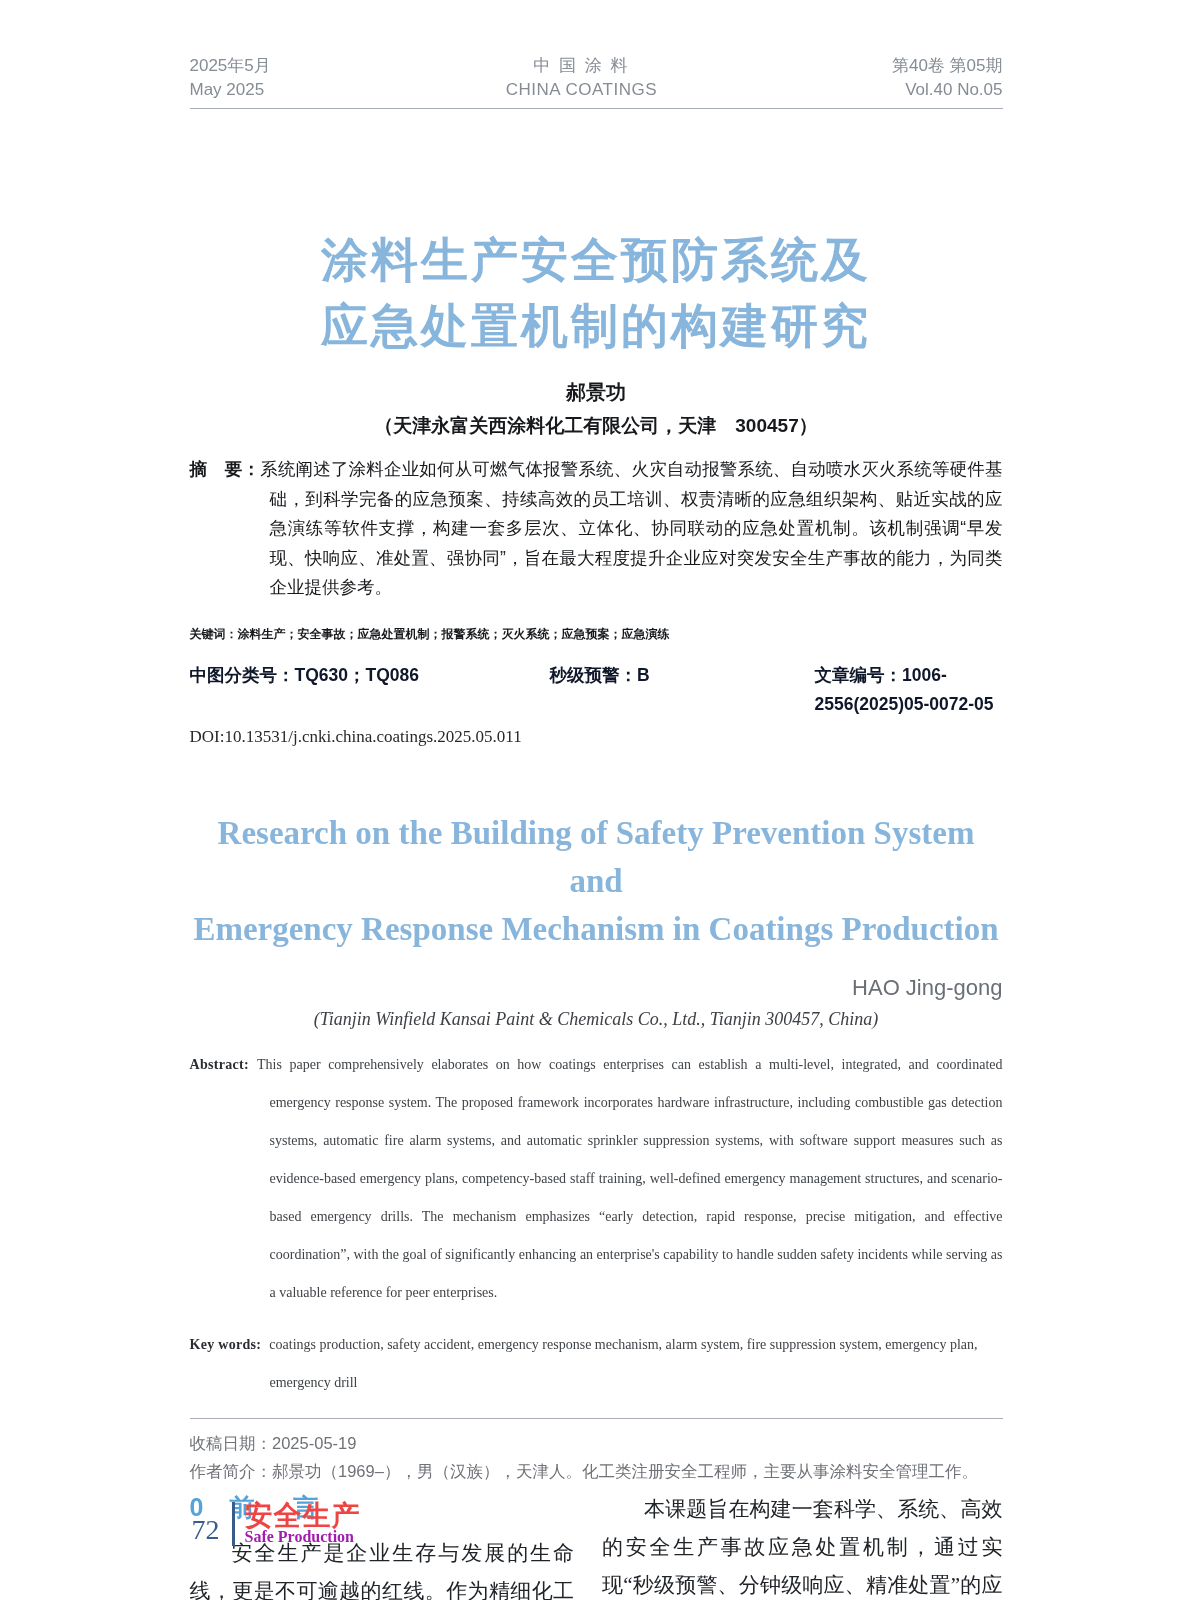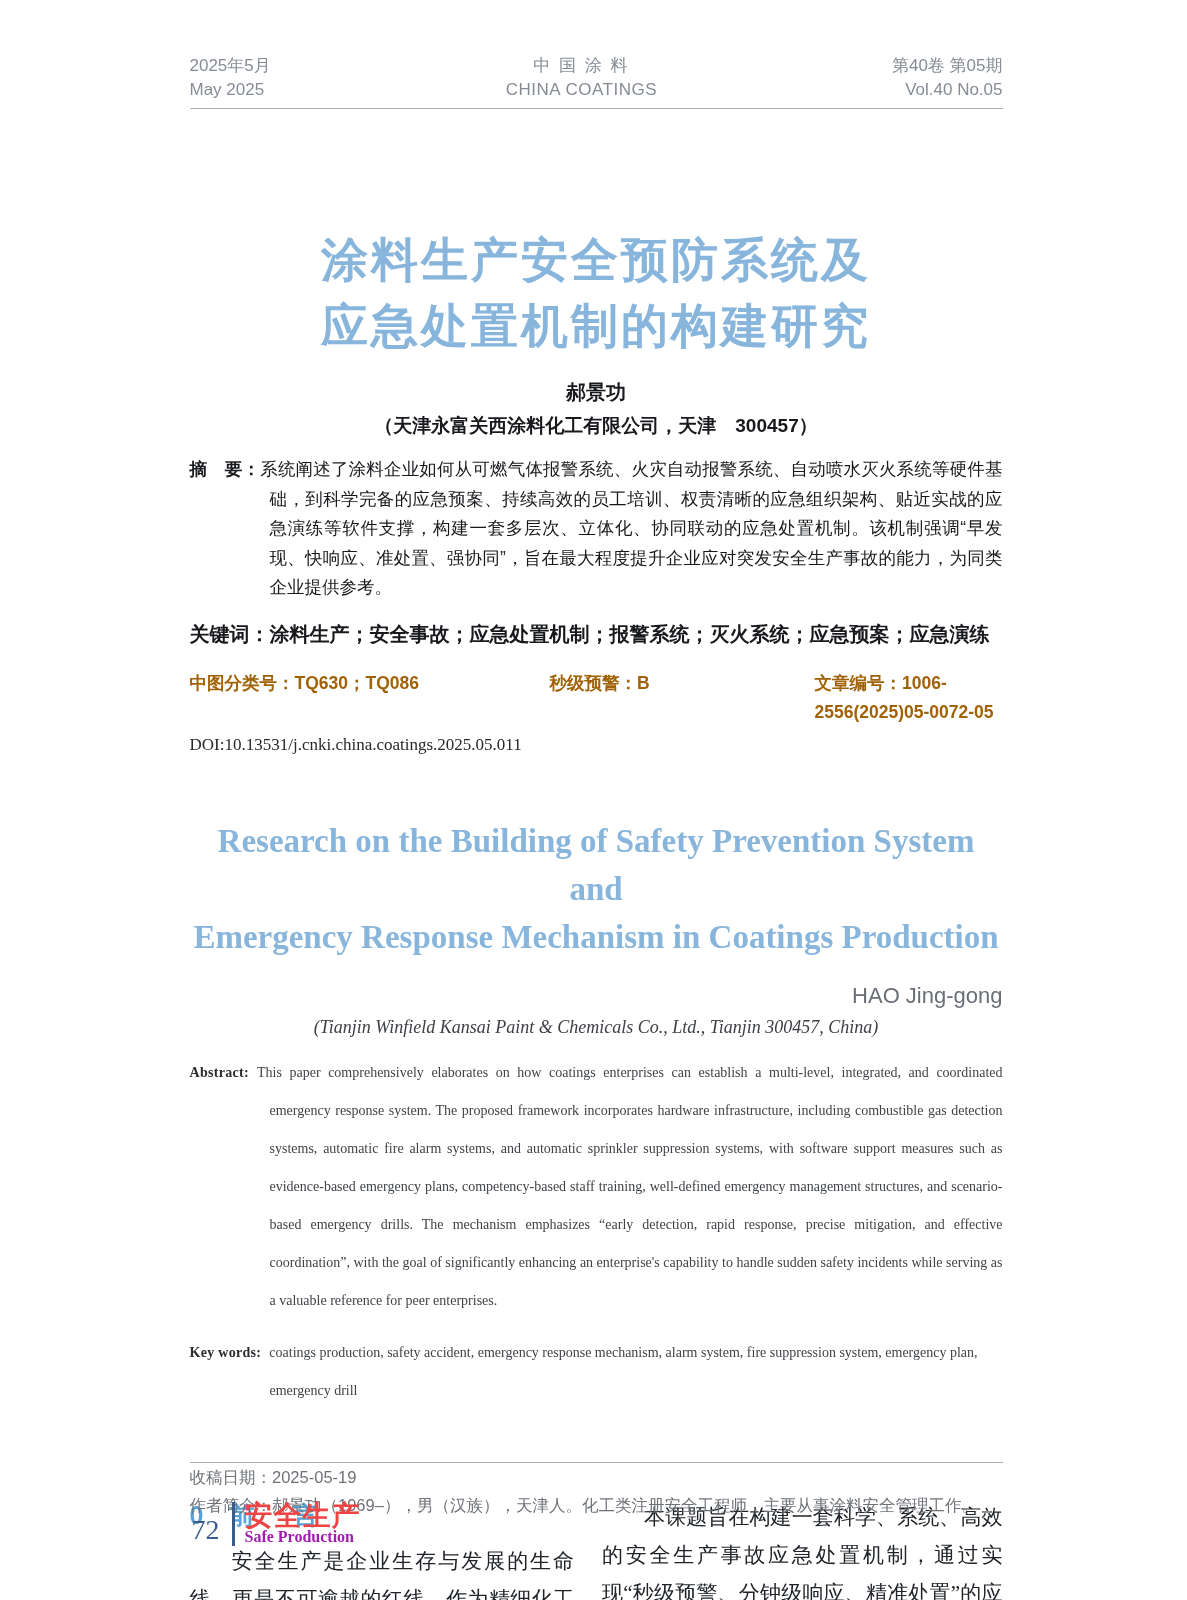--- a/index.html
+++ b/index.html
@@ -45,28 +45,28 @@
   .cn-abstract{
     margin-top:16px;
     font-size:17.5px;line-height:29.5px;
     text-align:justify;
     padding-left:80px;text-indent:-80px;
     color:#17191c;
   }
   .cn-abstract .lbl{font-weight:700;margin-top:29px;}
   .cn-keywords{
     margin-top:8px;
-    font-size:20px;line-height:29px;
+    font-size:12px;line-height:29px;
     color:#17191c;font-weight:700;
   }
   .meta-row{
     margin-top:12px;
     display:flex;
     font-size:17.5px;line-height:29px;
-    font-weight:700;color:#a16207;
+    font-weight:700;color:#0f172a;
   }
   .meta-row .m1{width:360px;}
   .meta-row .m2{width:265px;}
   .meta-row .m3{flex:1;}
   .doi-line{
     margin-top:8px;
     font-family:"Liberation Serif","DejaVu Serif",serif;
     font-size:17px;color:#26292c;
   }
 
@@ -120,23 +120,23 @@
   .sec-heading .num{margin-right:26px;letter-spacing:0;}
   .sec-heading .ttl{letter-spacing:16px;}
   .col p{margin:0;text-align:justify;}
   .p-indent{text-indent:2em;}
   .p-noindent{text-indent:0;}
 
   
   .footnote{
     position:absolute;left:135px;right:130px;top:1418px;
     border-top:1px solid #a8adb5;
+    padding-top:10px;
     font-size:16.5px;line-height:28px;
     color:#6e7277;
-    margin-top:44px;
   }
 
   
   .pfooter{
     position:absolute;left:137px;top:1502px;
     display:flex;align-items:center;
   }
   .pfooter .pageno{
     font-family:"Liberation Serif","DejaVu Serif",serif;
     font-size:28px;color:#3a5c8c;

